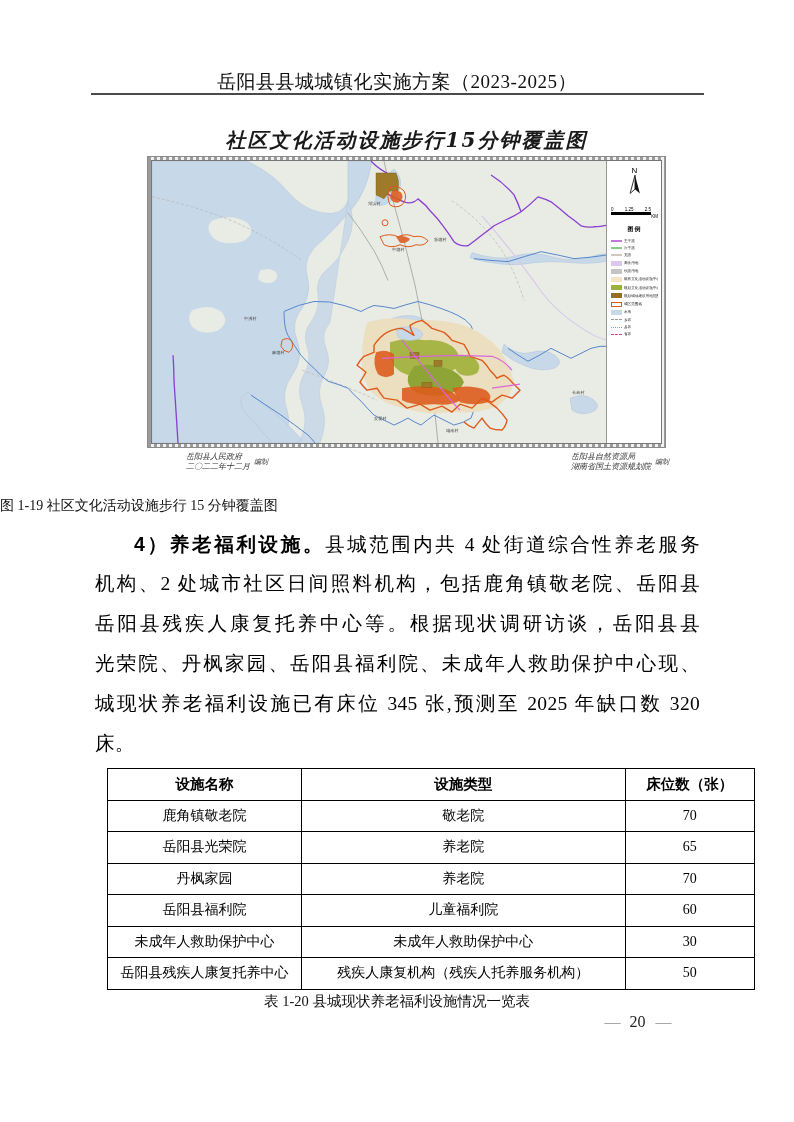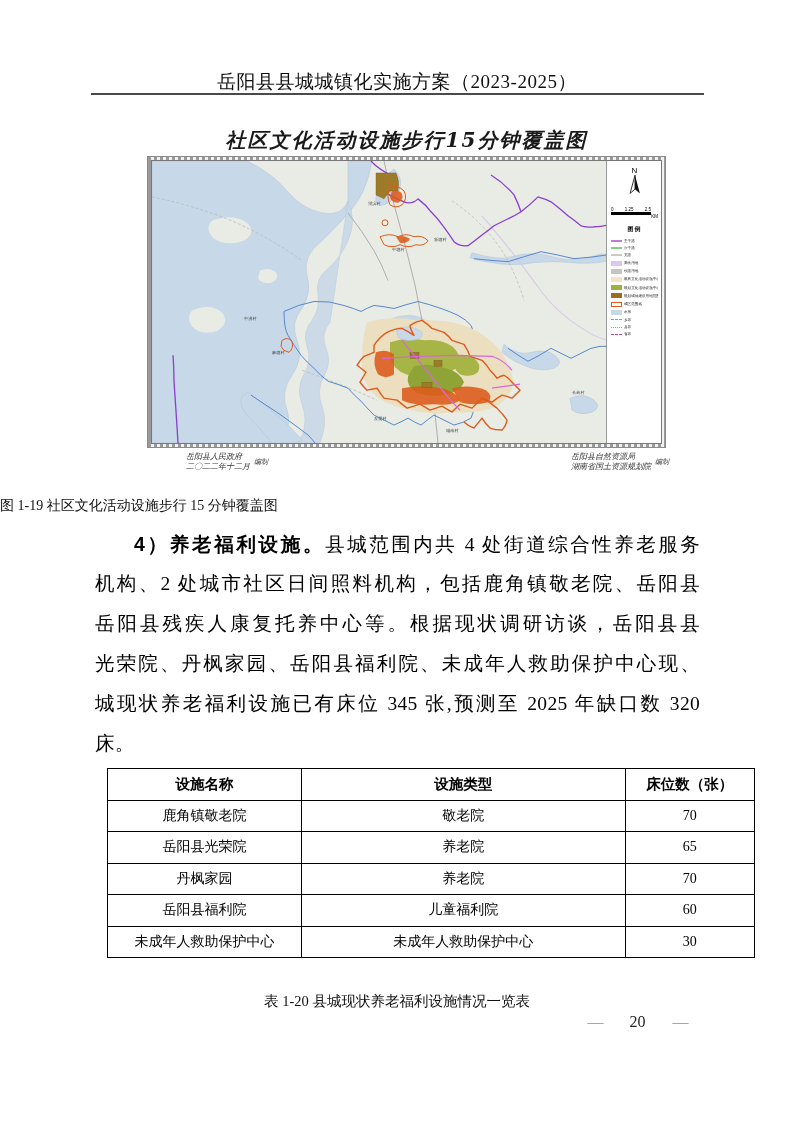--- a/index.html
+++ b/index.html
@@ -75,21 +75,21 @@
   .lead{font-weight:700;font-family:"Liberation Sans","DejaVu Sans",sans-serif;letter-spacing:.5px;}
   
   .facility-table{position:absolute;top:768px;left:107px;width:648px;border-collapse:collapse;
     font-size:14px;table-layout:fixed;}
   .facility-table th,.facility-table td{border:1.4px solid #000;text-align:center;padding:0;height:30.5px;}
   .facility-table th{font-weight:700;font-size:14.5px;font-family:"Liberation Sans","DejaVu Sans",sans-serif;}
   .col1{width:30%;} .col2{width:50%;} .col3{width:20%;}
   
   .page-num{position:absolute;top:1013px;left:565px;width:145px;text-align:center;font-size:16px;}
   .page-num .dash{color:#999;letter-spacing:-1px;}
-  .page-num .num{color:#222;margin:0 27px;}
+  .page-num .num{color:#222;margin:0 10px;}
 </style>
 </head>
 <body>
 
 <div class="doc-header">岳阳县县城城镇化实施方案（2023-2025）</div>
 <div class="doc-header-rule"></div>
 
 <div class="map-title">社区文化活动设施步行15分钟覆盖图</div>
 
 <div class="map-frame">
@@ -303,20 +303,25 @@
   <tr>
     <td>岳阳县福利院</td>
     <td>儿童福利院</td>
     <td>60</td>
   </tr>
   <tr>
     <td>未成年人救助保护中心</td>
     <td>未成年人救助保护中心</td>
     <td>30</td>
   </tr>
+  <tr>
+    <td>岳阳县残疾人康复托养中心</td>
+    <td>残疾人康复机构（残疾人托养服务机构）</td>
+    <td>50</td>
+  </tr>
 </tbody>
   </table>
 
 <div class="tbl-caption">表 1-20 县城现状养老福利设施情况一览表</div>
 
 <div class="page-num">
   <span class="dash">—</span><span class="num">20</span><span class="dash">—</span>
 </div>
 
 </body></html>

